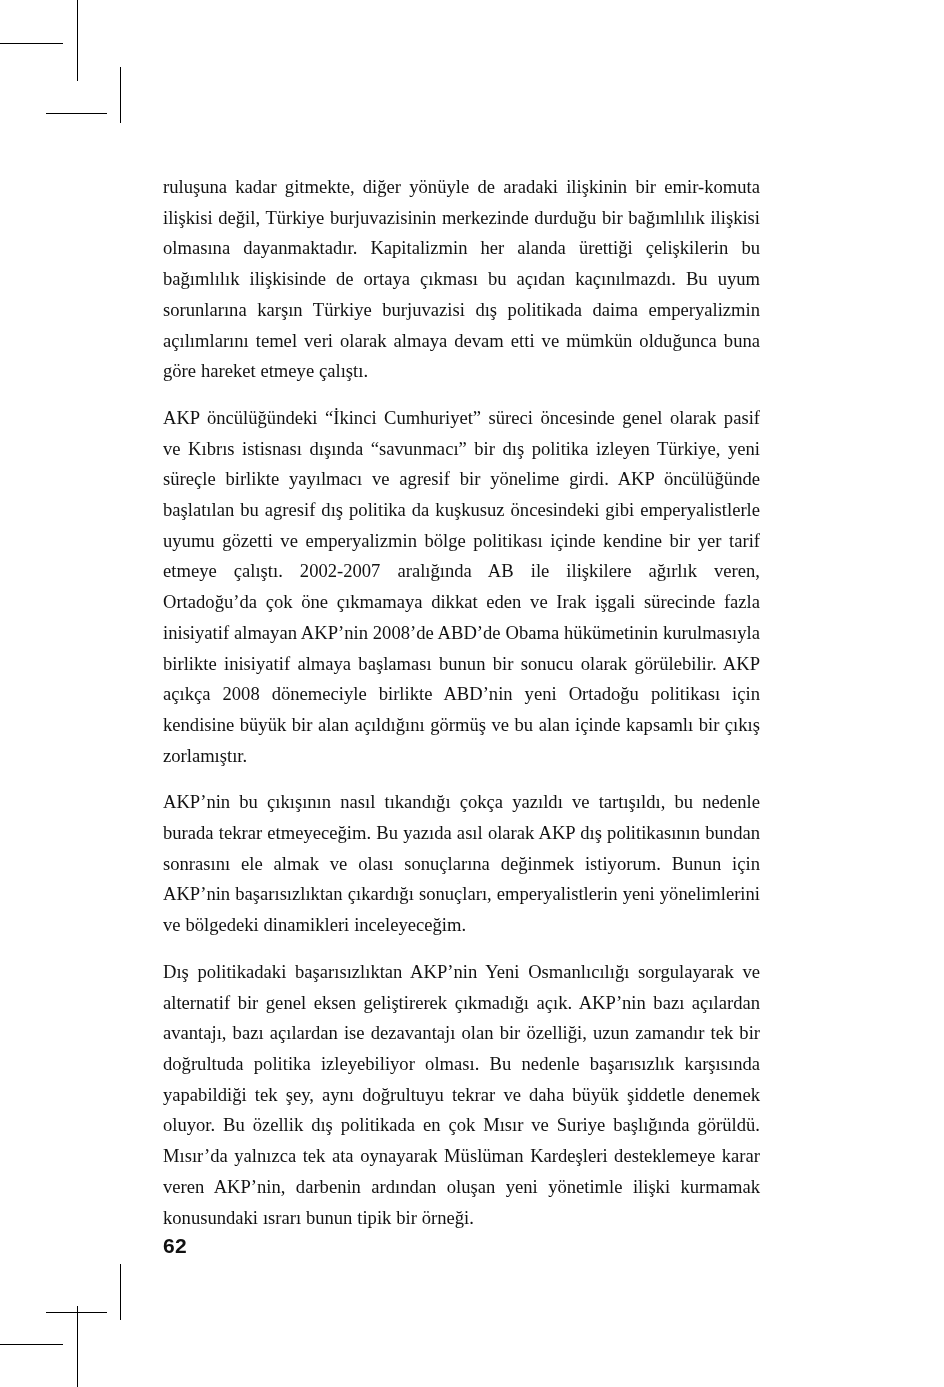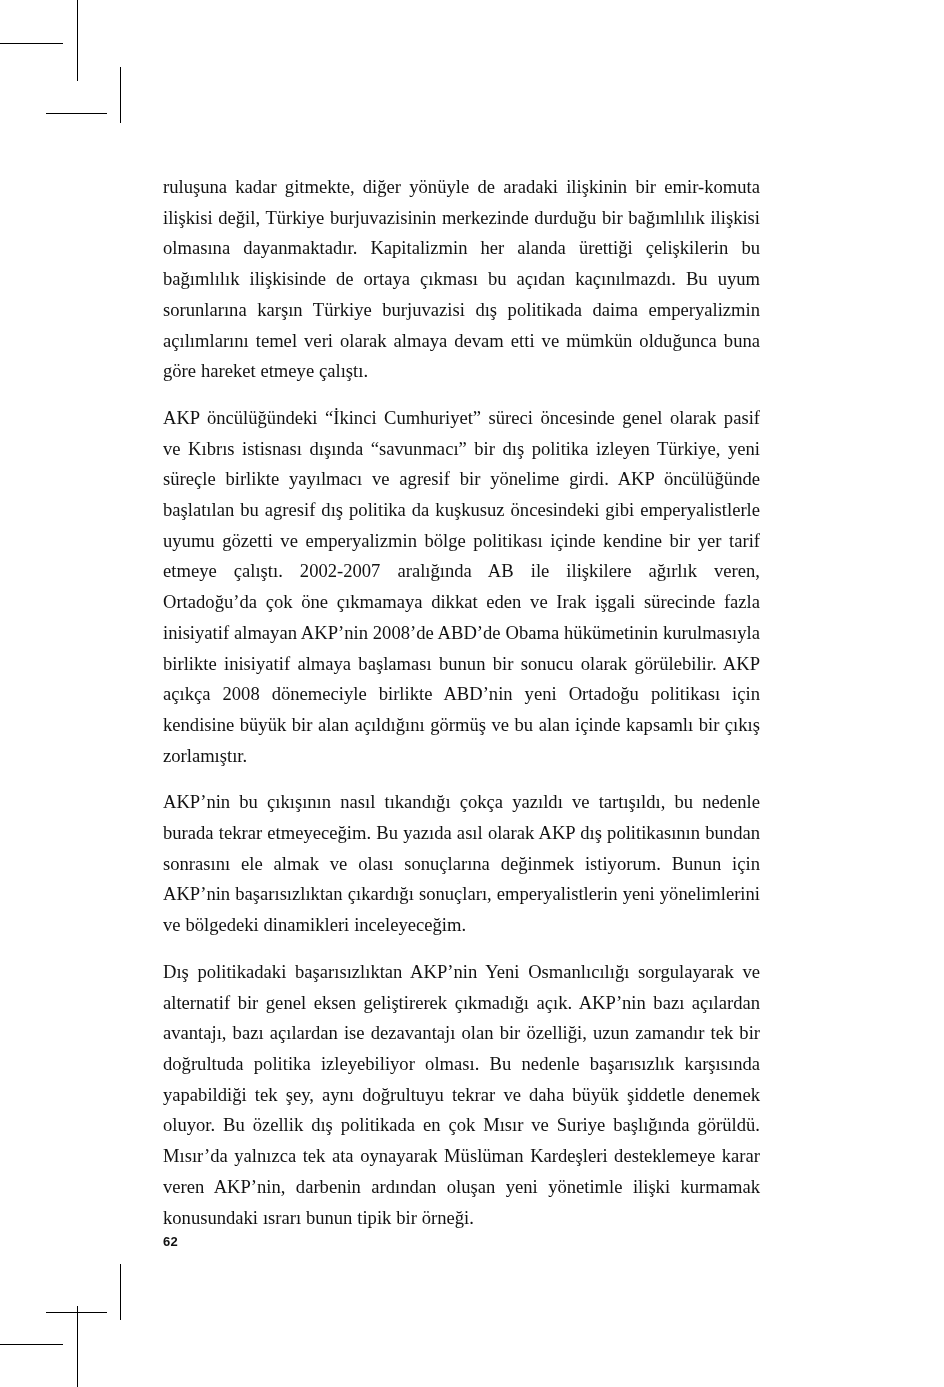--- a/index.html
+++ b/index.html
@@ -72,21 +72,21 @@
   }
   .para:last-child { margin-bottom: 12px; }
 
   
   .folio {
     position: absolute;
     left: 163px;
     top: 1234px;
     font-family: "Liberation Sans", "DejaVu Sans", sans-serif;
     font-weight: bold;
-    font-size: 13px;
+    font-size: 21px;
     letter-spacing: 0.2px;
     color: #111111;
   }
 </style>
 </head>
 <body>
 
 <div class="page">
 
   <div class="mark mark-v m-tl-v1"></div>

